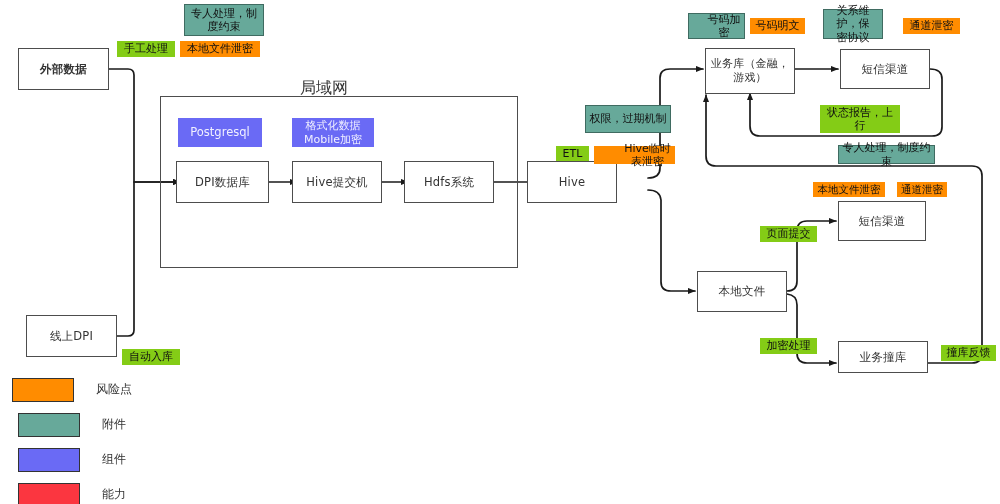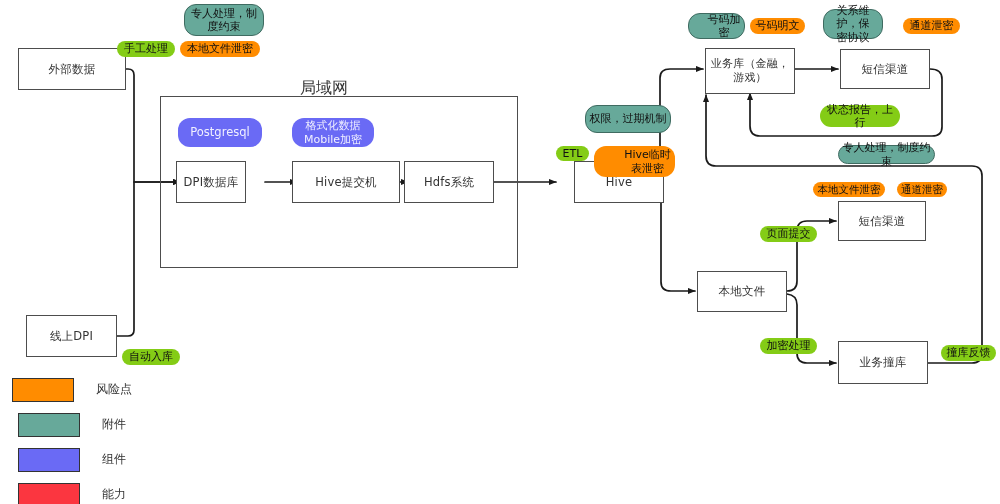--- a/index.html
+++ b/index.html
@@ -11,21 +11,21 @@
   .node{position:absolute;box-sizing:border-box;border:1.6px solid #4d4d4d;
         background:#ffffff;display:flex;align-items:center;justify-content:center;
         text-align:center;color:#333333;font-size:11.5px;line-height:1.25;
         padding:2px 4px;letter-spacing:.2px;}
   .group-box{position:absolute;box-sizing:border-box;border:1.6px solid #4d4d4d;
         background:transparent;}
   .group-title{position:absolute;font-size:16px;color:#333;white-space:nowrap;}
 
   .tag{position:absolute;box-sizing:border-box;display:flex;align-items:center;
        justify-content:center;text-align:center;font-size:11px;line-height:1.2;
-       color:#1a1a1a;white-space:pre-line;padding:0 2px;border-radius:12px;}
+       color:#1a1a1a;white-space:pre-line;padding:0 2px;}
   .tag.cap{background:#84cc16;color:#111;}
   .tag.risk{background:#ff8c00;color:#111;align-items:center;}
   .tag.attach{background:#67a99a;border:1.5px solid #3f6b61;color:#111;}
   .tag.comp{background:#6a6af5;border:none;color:#f0f0ff;}
 
   .legend{position:absolute;left:12px;top:372px;}
   .legend-row{display:flex;align-items:center;height:35px;justify-content:center;}
   .legend-sw{width:62px;height:24px;border:1.6px solid #333;box-sizing:border-box;}
   .legend-label{margin-left:22px;font-size:12px;color:#333;white-space:nowrap;}
 </style>
@@ -64,61 +64,61 @@
 
       <path d="M787,294 Q797,295 797,305 L797,353 Q797,363 807,363 L836,363"></path>
 
       <path d="M928,363 L972,363 Q982,363 982,353 L982,176 Q982,166 972,166 L716,166 Q706,166 706,156 L706,95"></path>
     </g>
   </svg>
 
   <div class="group-box" style="left:160px;top:96px;width:358px;height:172px;"></div>
   <div class="group-title" style="left:300px;top:78px;">局域网</div>
 
-  <div class="node" style="left:18px;top:48px;width:108px;height:42px;">
+  <div class="node" style="left:18px;top:48px;width:91px;height:42px;font-weight:bold;">
     <span>外部数据</span>
   </div>
 
   <div class="node" style="left:26px;top:315px;width:91px;height:42px;">
     <span>线上DPI</span>
   </div>
 
-  <div class="node" style="left:176px;top:161px;width:70px;height:42px;">
+  <div class="node" style="left:176px;top:161px;width:93px;height:42px;">
     <span>DPI数据库</span>
   </div>
 
-  <div class="node" style="left:292px;top:161px;width:108px;height:42px;">
+  <div class="node" style="left:292px;top:161px;width:90px;height:42px;">
     <span>Hive提交机</span>
   </div>
 
   <div class="node" style="left:404px;top:161px;width:90px;height:42px;">
     <span>Hdfs系统</span>
   </div>
 
-  <div class="node" style="left:574px;top:161px;width:90px;height:42px;">
+  <div class="node" style="left:527px;top:161px;width:90px;height:42px;">
     <span>Hive</span>
   </div>
 
   <div class="node" style="left:705px;top:48px;width:90px;height:46px;font-size:11px;">
     <span>业务库（金融，游戏）</span>
   </div>
 
   <div class="node" style="left:840px;top:49px;width:90px;height:40px;">
     <span>短信渠道</span>
   </div>
 
   <div class="node" style="left:838px;top:201px;width:88px;height:40px;">
     <span>短信渠道</span>
   </div>
 
   <div class="node" style="left:697px;top:271px;width:90px;height:41px;">
     <span>本地文件</span>
   </div>
 
-  <div class="node" style="left:838px;top:341px;width:90px;height:43px;">
+  <div class="node" style="left:838px;top:341px;width:90px;height:32px;">
     <span>业务撞库</span>
   </div>
 
   <div class="tag cap" style="left:117px;top:41px;width:58px;height:16px;">
     <span>手工处理</span>
   </div>
 
   <div class="tag risk" style="left:180px;top:41px;width:80px;height:16px;">
     <span>本地文件泄密</span>
   </div>
@@ -141,42 +141,42 @@
   </div>
 
   <div class="tag attach" style="left:585px;top:105px;width:86px;height:28px;">
     <span>权限，过期机制</span>
   </div>
 
   <div class="tag cap" style="left:556px;top:146px;width:33px;height:15px;">
     <span>ETL</span>
   </div>
 
-  <div class="tag risk" style="left:594px;top:146px;width:81px;height:31px;padding-left:28px;">
+  <div class="tag risk" style="left:594px;top:146px;width:81px;height:18px;padding-left:28px;">
     <span>Hive临时表泄密</span>
   </div>
 
   <div class="tag attach" style="left:688px;top:13px;width:57px;height:26px;padding-left:17px;">
     <span>号码加密</span>
   </div>
 
   <div class="tag risk" style="left:750px;top:18px;width:55px;height:16px;">
     <span>号码明文</span>
   </div>
 
   <div class="tag attach" style="left:823px;top:9px;width:60px;height:30px;">
     <span>关系维护，保
 密协议</span>
   </div>
 
   <div class="tag risk" style="left:903px;top:18px;width:57px;height:16px;">
     <span>通道泄密</span>
   </div>
 
-  <div class="tag cap" style="left:820px;top:105px;width:80px;height:22px;text-align:center;">
+  <div class="tag cap" style="left:820px;top:105px;width:80px;height:28px;text-align:center;">
     <span>状态报告，上行</span>
   </div>
 
   <div class="tag attach" style="left:838px;top:145px;width:97px;height:19px;">
     <span>专人处理，制度约束</span>
   </div>
 
   <div class="tag risk" style="left:813px;top:182px;width:72px;height:15px;font-size:10.5px;">
     <span>本地文件泄密</span>
   </div>

